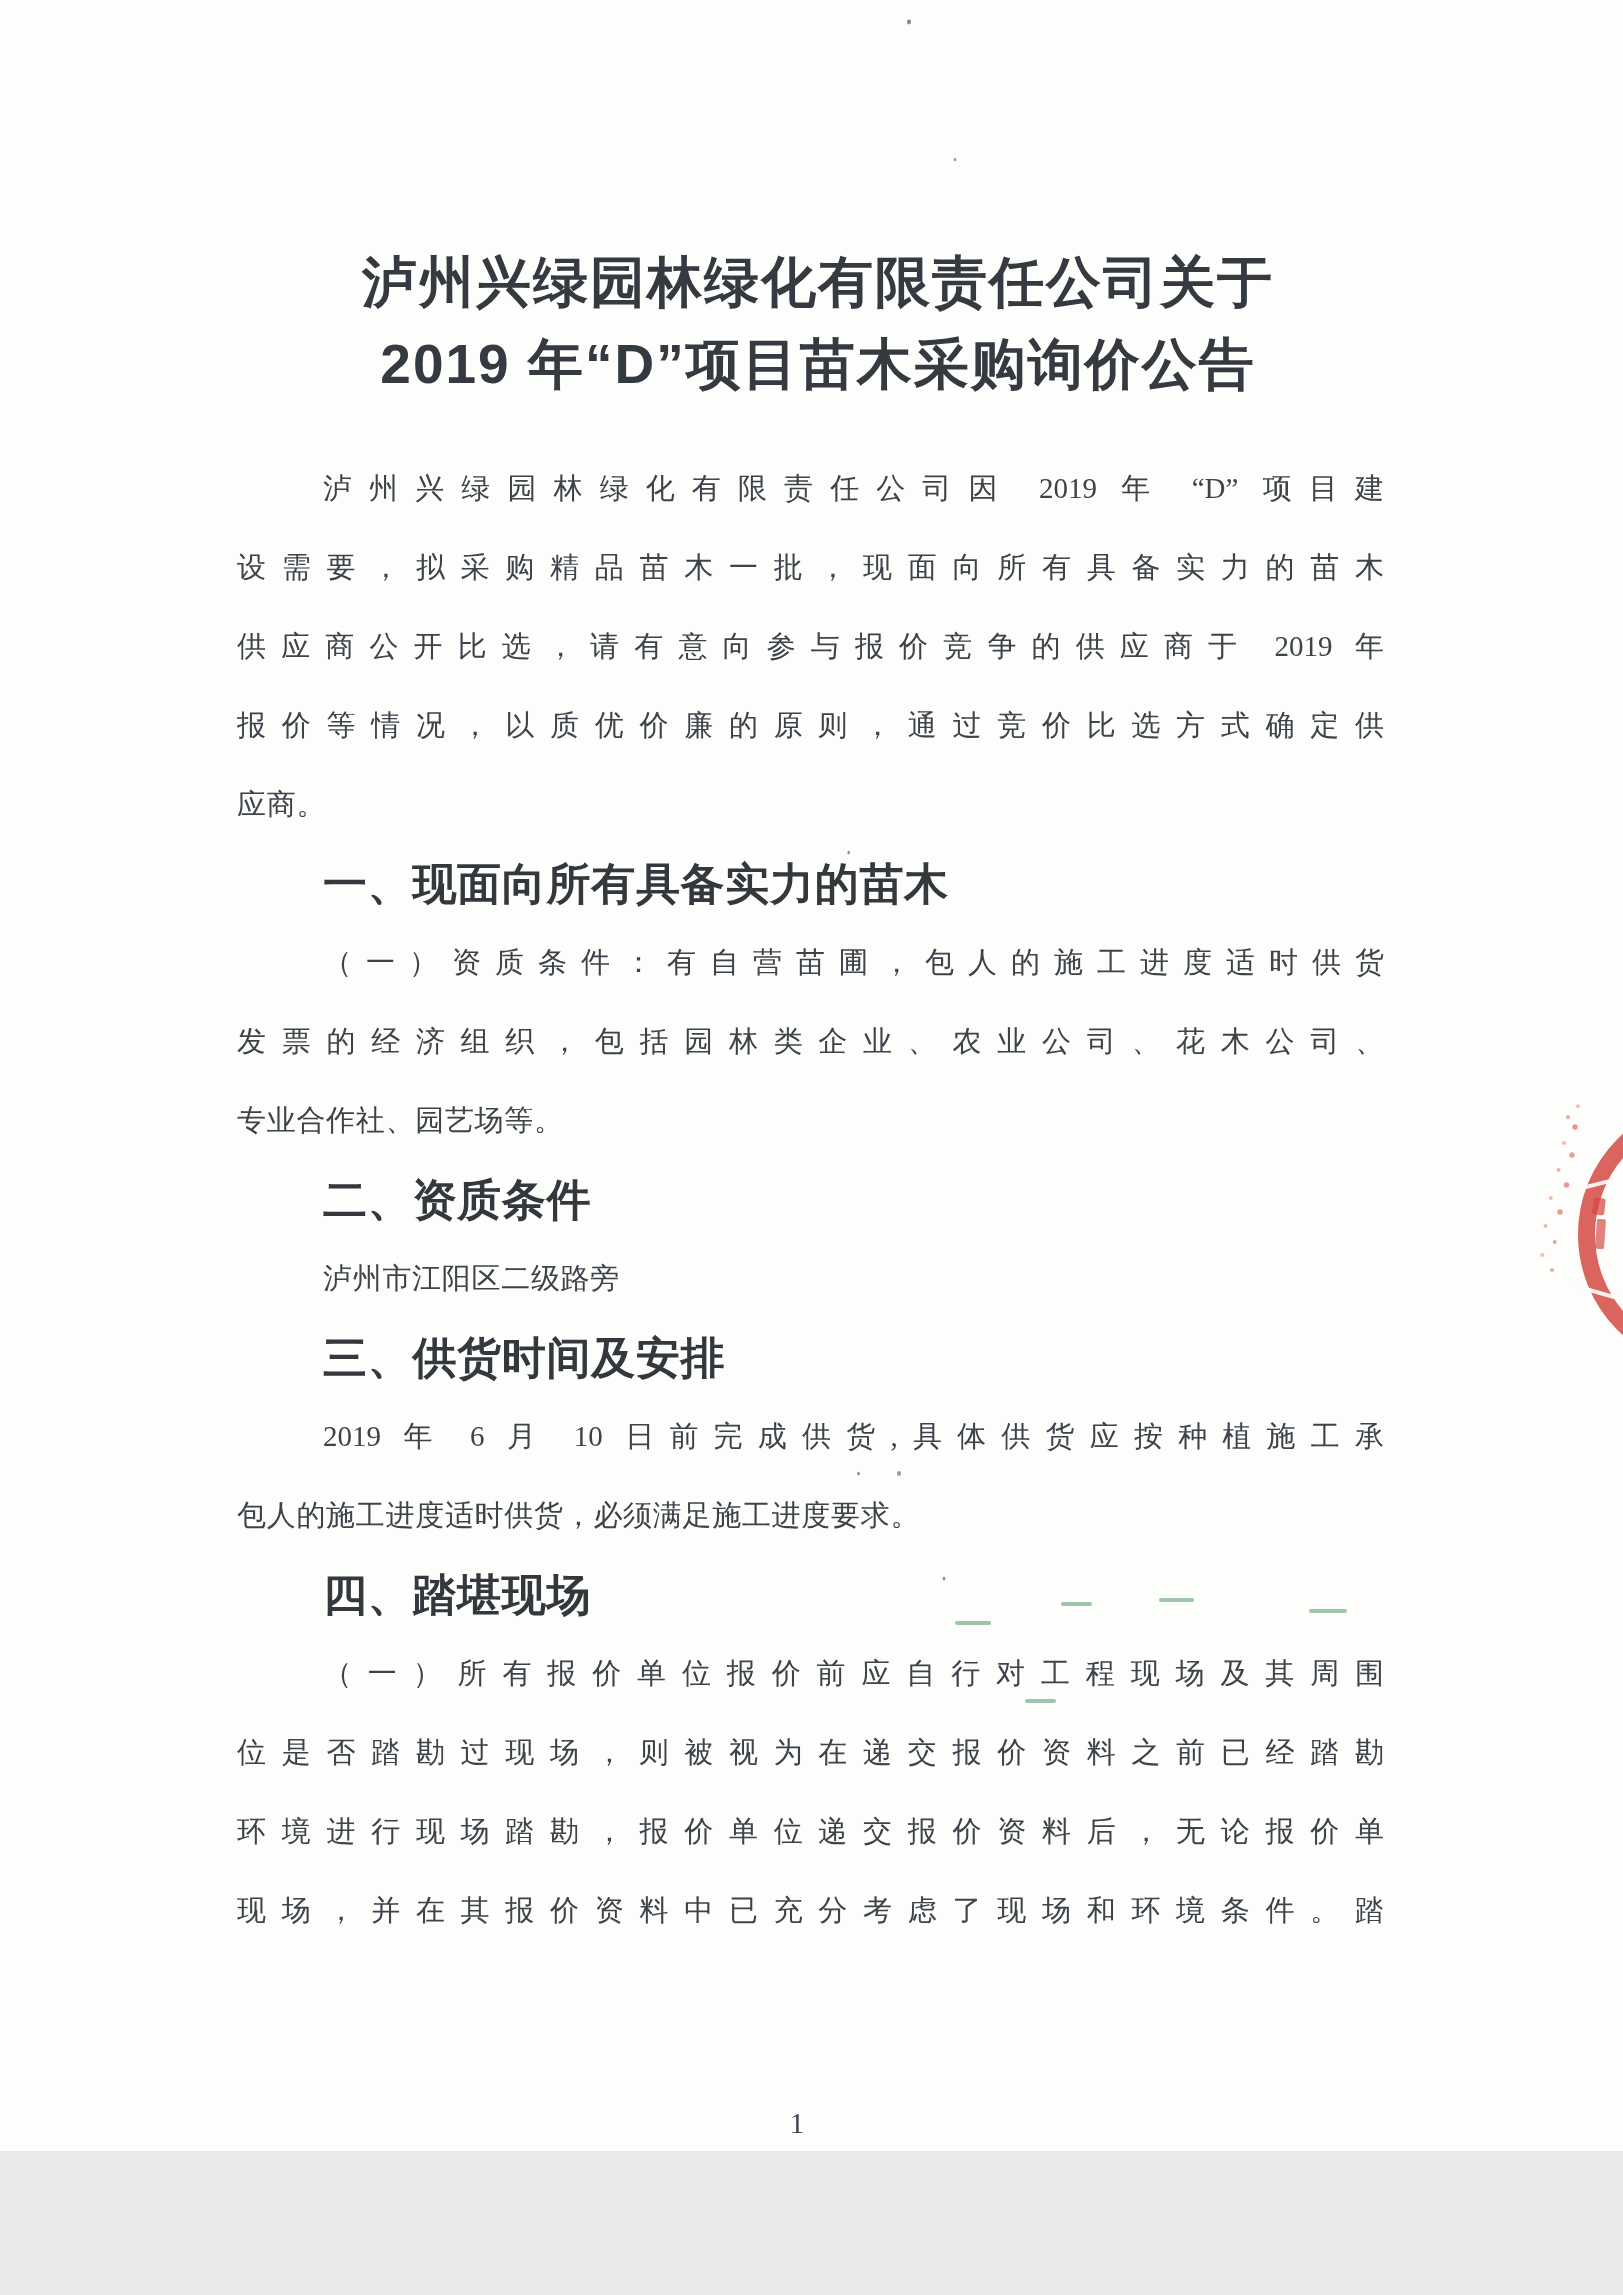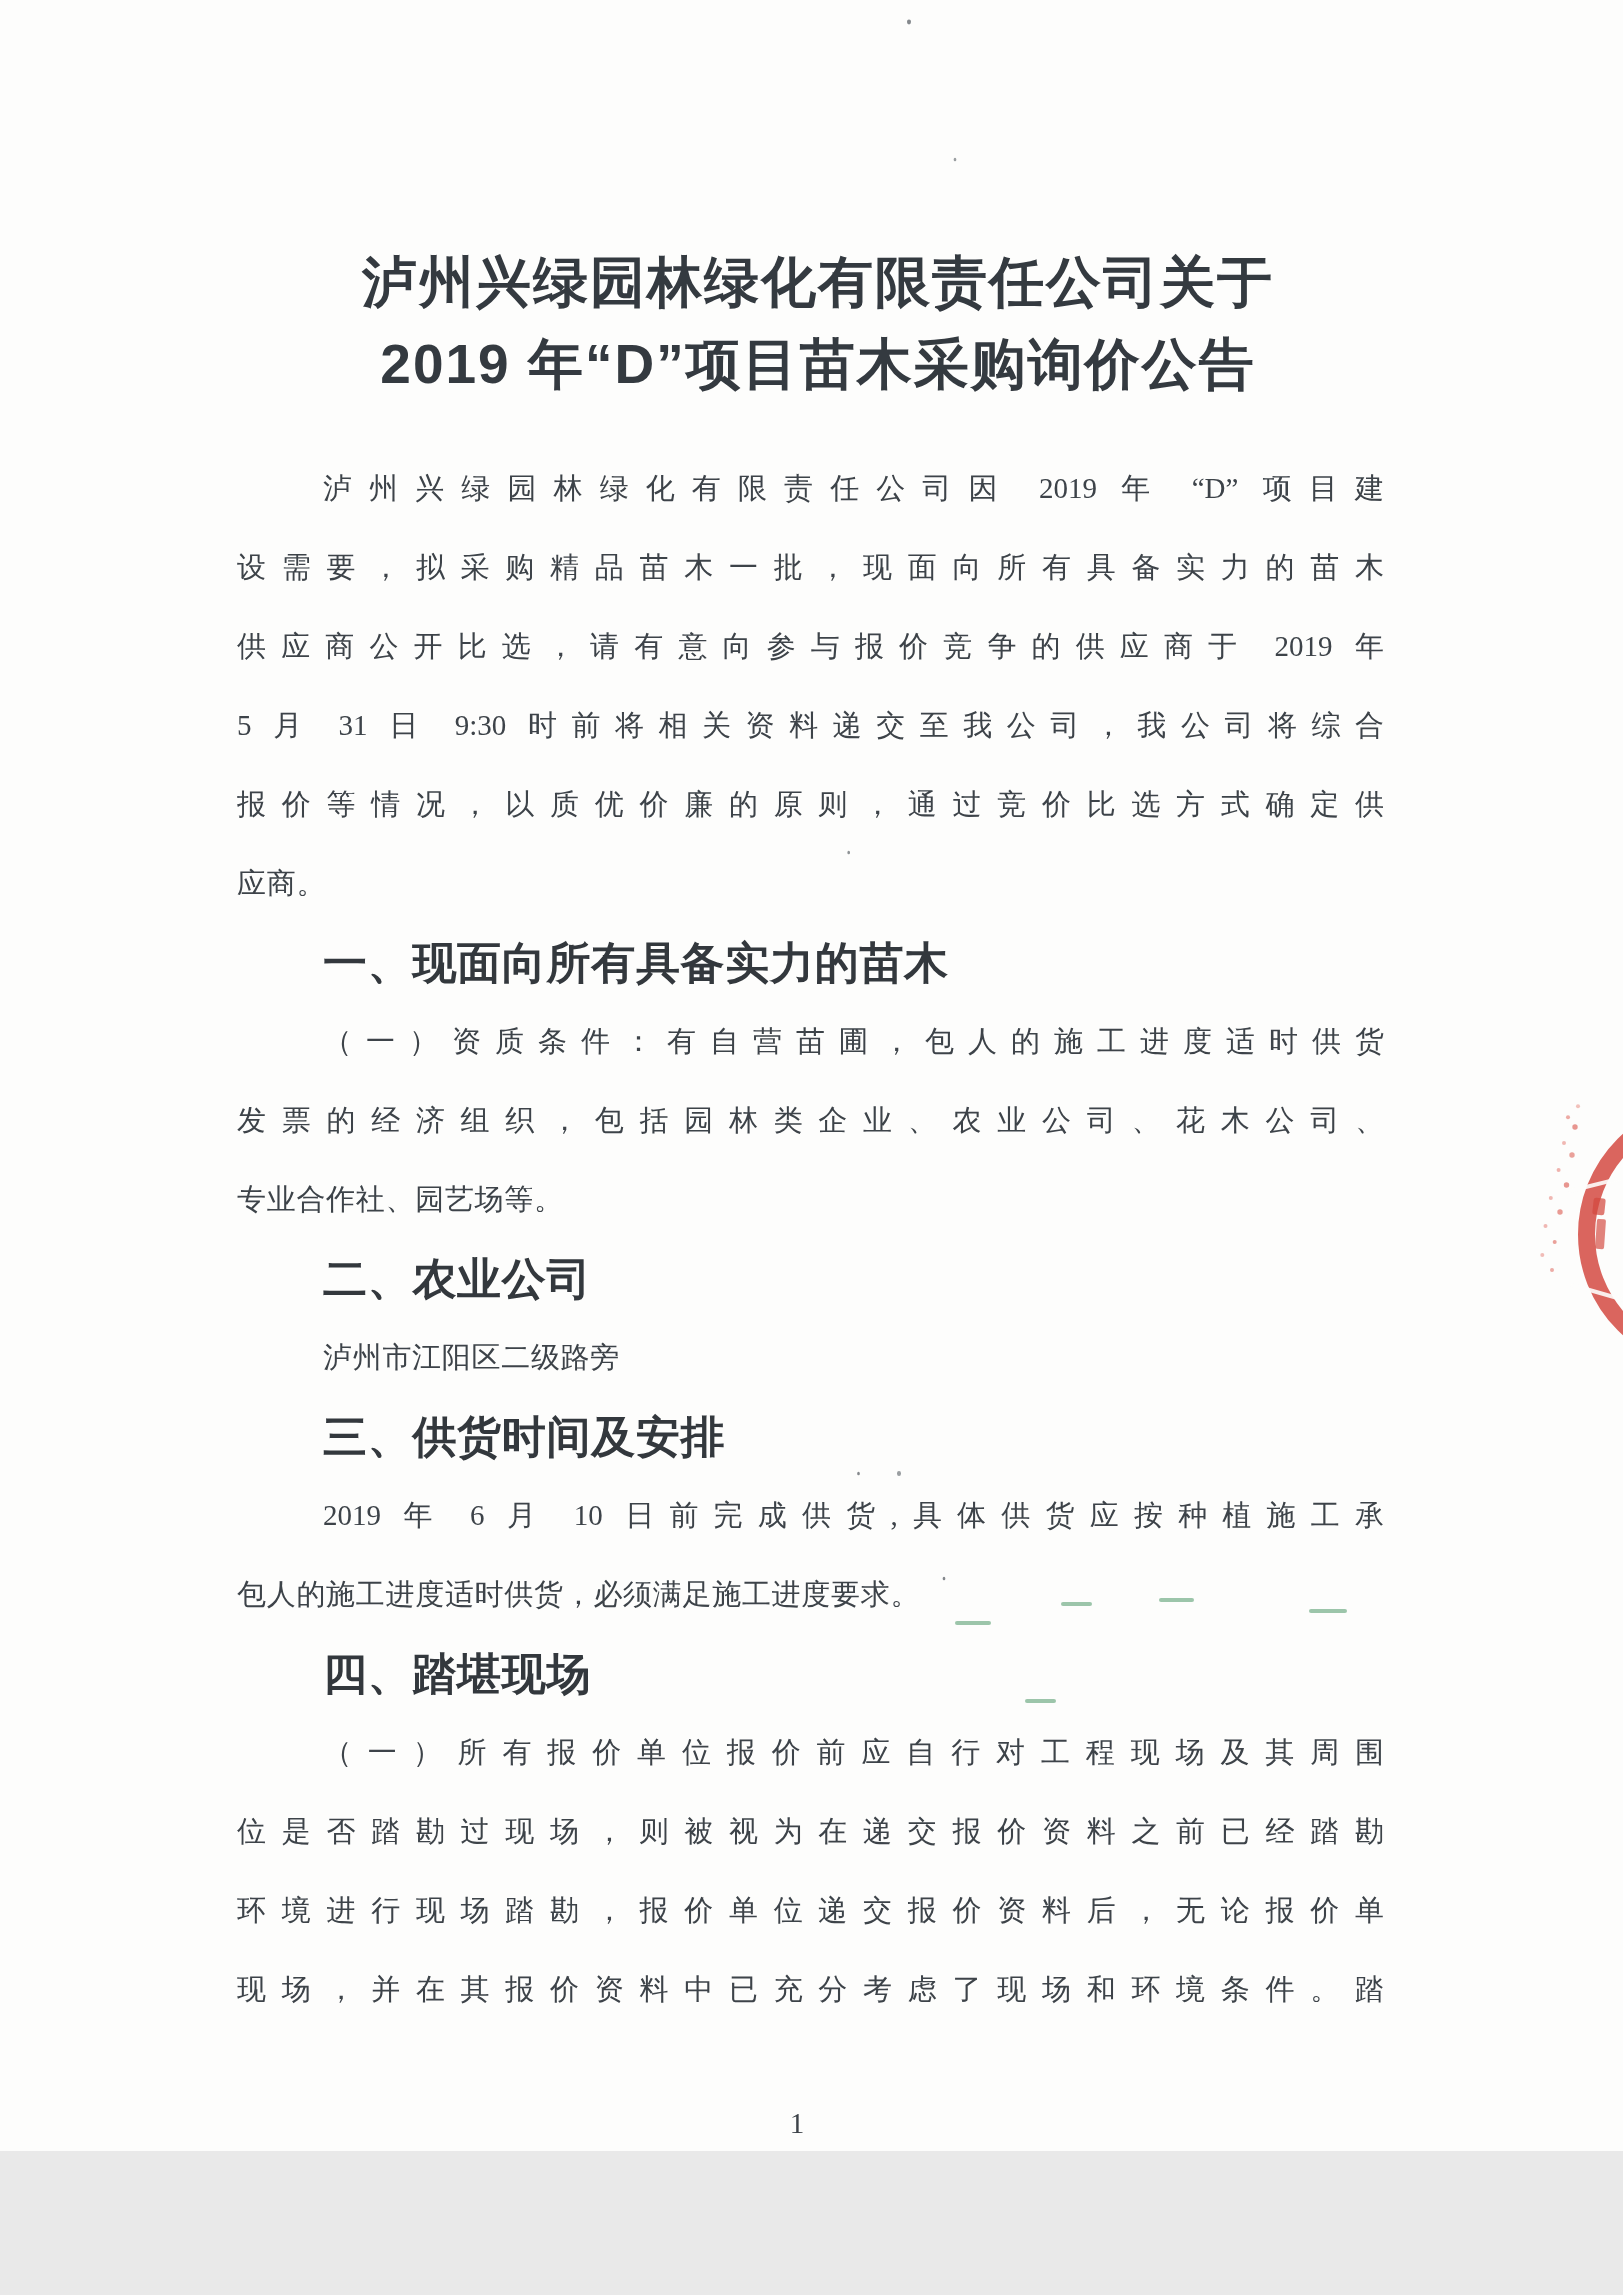--- a/index.html
+++ b/index.html
@@ -130,28 +130,27 @@
 
   <h1 class="title">
     <span class="tline">泸州兴绿园林绿化有限责任公司关于</span>
     <span class="tline">2019 年“D”项目苗木采购询价公告</span>
   </h1>
 
   <div class="doc-body">
     <div class="ln fill ind">泸州兴绿园林绿化有限责任公司因 2019 年 “D” 项目建</div>
     <div class="ln fill">设需要，拟采购精品苗木一批，现面向所有具备实力的苗木</div>
     <div class="ln fill">供应商公开比选，请有意向参与报价竞争的供应商于 2019 年</div>
-    <div class="ln fill">5 月 31 日 9:30 时前将相关资料递交至我公司，我公司将综合</div>
     <div class="ln fill">报价等情况，以质优价廉的原则，通过竞价比选方式确定供</div>
     <div class="ln">应商。</div>
     <div class="ln head ind">一、现面向所有具备实力的苗木</div>
     <div class="ln fill ind">（一）资质条件：有自营苗圃，包人的施工进度适时供货</div>
     <div class="ln fill">发票的经济组织，包括园林类企业、农业公司、花木公司、</div>
     <div class="ln">专业合作社、园艺场等。</div>
-    <div class="ln head ind">二、农业公司</div>
+    <div class="ln head ind">二、资质条件</div>
     <div class="ln ind">泸州市江阳区二级路旁</div>
     <div class="ln head ind">三、供货时间及安排</div>
     <div class="ln fill ind">2019 年 6 月 10 日前完成供货,具体供货应按种植施工承</div>
     <div class="ln">包人的施工进度适时供货，必须满足施工进度要求。</div>
     <div class="ln head ind">四、踏堪现场</div>
     <div class="ln fill ind">（一）所有报价单位报价前应自行对工程现场及其周围</div>
     <div class="ln fill">位是否踏勘过现场，则被视为在递交报价资料之前已经踏勘</div>
     <div class="ln fill">环境进行现场踏勘，报价单位递交报价资料后，无论报价单</div>
     <div class="ln fill">现场，并在其报价资料中已充分考虑了现场和环境条件。踏</div>
   </div>

